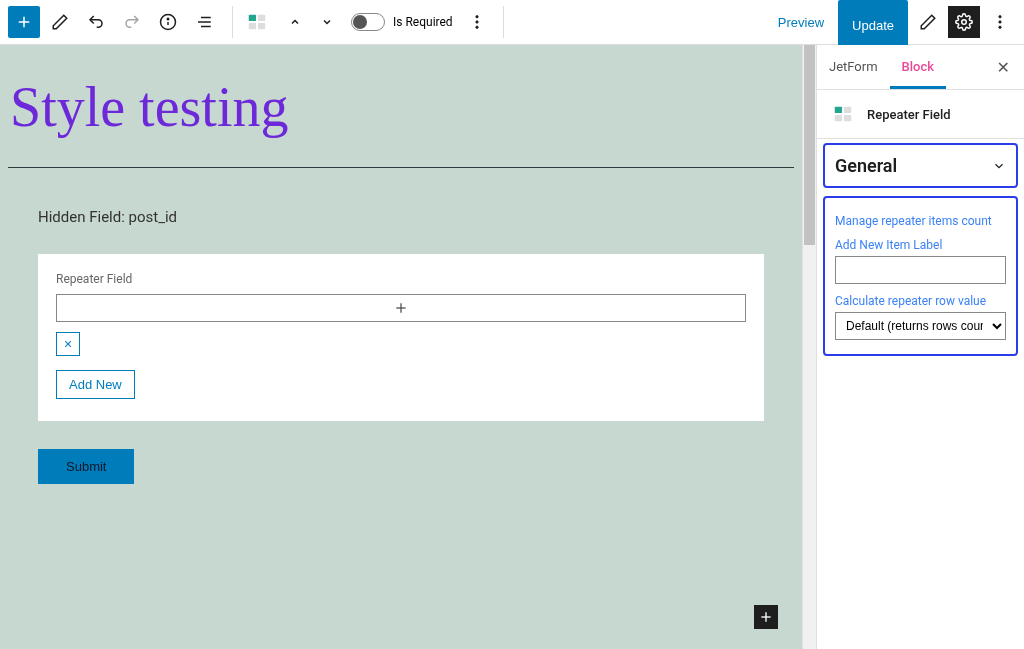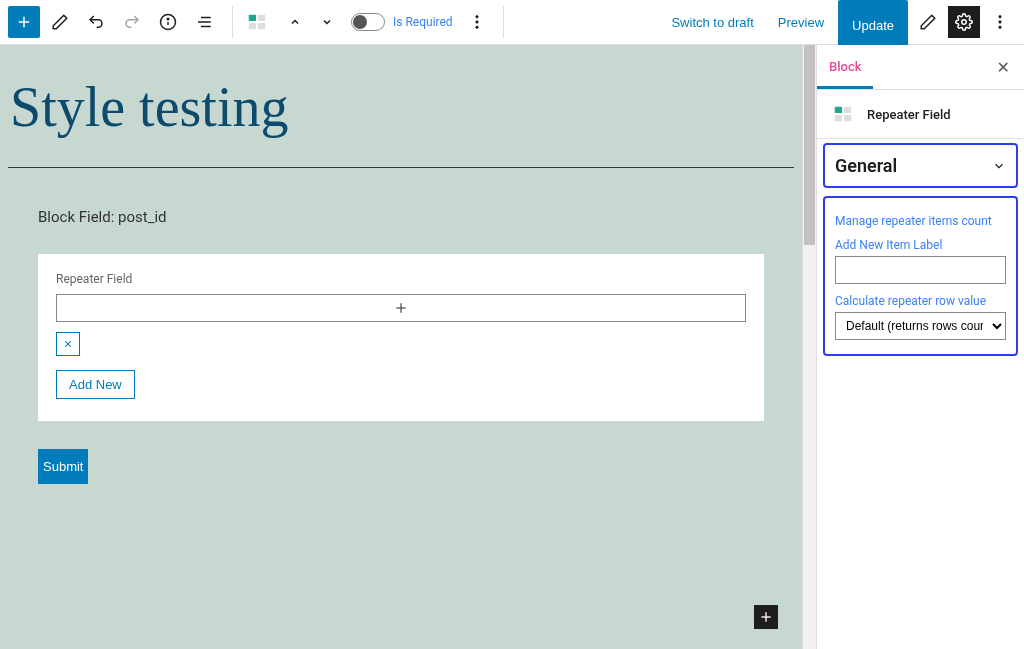--- a/index.html
+++ b/index.html
@@ -13,38 +13,38 @@
   .add-btn { background: #007cba; color: #fff; }
   .add-btn svg { stroke: #fff; }
   .link-btn { background: transparent; color: #007cba; border: none; font-size: 13px; padding: 8px 10px; cursor: pointer; }
   .primary-btn { background: #007cba; color: #fff; border: none; font-size: 13px; padding: 18px 14px; border-radius: 2px; cursor: pointer; margin-top: 6px; }
   .settings-btn { background: #1e1e1e; width: 32px; height: 32px; display:inline-flex; align-items:center; justify-content:center; cursor:pointer; }
 
   .top-middle { display: flex; align-items: center; gap: 8px; border-left: 1px solid #ddd; border-right: 1px solid #ddd; height: 100%; padding: 0 10px; margin-left: 8px; }
   .block-icon { width: 28px; height: 28px; display: inline-flex; align-items: center; justify-content: center; }
   .toggle-track { width: 34px; height: 18px; border: 1px solid #888; border-radius: 9px; position: relative; background: #fff; display:inline-block; }
   .toggle-thumb { width: 14px; height: 14px; background:#555; border-radius: 7px; position: absolute; top: 1px; left: 1px; }
-  .toggle-label { font-size: 12px; color: #3b82f6; }
+  .toggle-label { font-size: 12px; color: #000000; }
 
   
   .workspace { display: flex; height: 604px; }
   .editor { flex: 1; background: #c7d8d0; position: relative; overflow: hidden; }
   .editor-inner { padding: 0 8px 8px 8px; }
-  .page-title { font-size: 56px; font-weight: 300; color: #0c4a6e; margin: 30px 0 28px 0; padding: 0 2px; font-family: Georgia, "Times New Roman", serif; }
+  .page-title { font-size: 56px; font-weight: 300; color: #6d28d9; margin: 30px 0 28px 0; padding: 0 2px; font-family: Georgia, "Times New Roman", serif; }
   .hr { border: none; border-top: 1px solid #2b3a3c; margin: 20px 0 40px 0; }
   .hidden-field { font-size: 15px; color: #333; margin: 0 30px 28px 30px; }
 
   .repeater-card { background: #fff; margin: 0 30px; padding: 18px 18px 22px 18px; }
   .repeater-label { font-size: 12px; color: #666; margin-bottom: 8px; }
   .repeater-slot { border: 1px solid #888; height: 28px; display:flex; align-items:center; justify-content:center; margin-bottom: 10px; }
   .repeater-slot svg { stroke: #555; }
   .remove-btn { border: 1px solid #007cba; color: #007cba; background: #fff; width: 24px; height: 24px; font-size: 14px; cursor:pointer; display:block; margin-bottom: 14px; line-height:1; }
   .add-new-btn { border: 1px solid #007cba; color: #007cba; background: #fff; padding: 6px 12px; font-size: 13px; cursor:pointer; }
 
-  .submit-btn { background: #007cba; color:#ffffff; border:none; padding: 10px 5px; font-size: 13px; margin: 28px 30px 0 30px; cursor:pointer; }
+  .submit-btn { background: #007cba; color:#0f172a; border:none; padding: 10px 28px; font-size: 13px; margin: 28px 30px 0 30px; cursor:pointer; }
 
   .corner-add { position: absolute; right: 24px; bottom: 20px; width: 24px; height: 24px; background: #1e1e1e; display:flex; align-items:center; justify-content:center; cursor:pointer; }
 
   .scrollbar { width: 14px; background: #f1f1f1; border-left: 1px solid #e0e0e0; position: relative;}
   .scrollbar-thumb { position:absolute; top:0; left:1px; right:1px; height: 200px; background:#c2c2c2; border-radius:0; }
 
   
   .sidebar { width: 208px; border-left: 1px solid #e0e0e0; background: #fff; display: flex; flex-direction: column; font-size: 13px;}
   .tabs { display: flex; align-items: center; border-bottom: 1px solid #e0e0e0; }
   .tab { padding: 14px 12px 12px 12px; font-size: 13px; color: #555; cursor:pointer; border-bottom: 3px solid transparent; }
@@ -131,21 +131,20 @@
         <svg width="18" height="18" viewBox="0 0 24 24" fill="#1e1e1e">
             <circle cx="12" cy="5" r="1.6"></circle>
             <circle cx="12" cy="12" r="1.6"></circle>
             <circle cx="12" cy="19" r="1.6"></circle>
           </svg>
       </button>
     </div>
   </div>
 
   <div class="top-right">
-    <button class="link-btn">Switch to draft</button>
     <button class="link-btn">Preview</button>
     <button class="primary-btn">Update</button>
     <button class="tool-btn">
       <svg width="18" height="18" viewBox="0 0 24 24" fill="none" stroke-width="2">
           <path d="M17 3l4 4L7 21H3v-4L17 3z"></path>
         </svg>
     </button>
     <span class="settings-btn">
       <svg width="18" height="18" viewBox="0 0 24 24" fill="none" stroke="#fff" stroke-width="2">
           <circle cx="12" cy="12" r="3"></circle>
@@ -160,21 +159,21 @@
         </svg>
     </button>
   </div>
 </div>
 
 <div class="workspace">
   <div class="editor">
     <div class="editor-inner">
       <h1 class="page-title">Style testing</h1>
       <hr class="hr">
-      <div class="hidden-field">Block Field: post_id</div>
+      <div class="hidden-field">Hidden Field: post_id</div>
 
       <div class="repeater-card">
         <div class="repeater-label">Repeater Field</div>
         <div class="repeater-slot">
           <svg width="16" height="16" viewBox="0 0 24 24" fill="none" stroke-width="2">
               <line x1="12" y1="5" x2="12" y2="19"></line>
               <line x1="5" y1="12" x2="19" y2="12"></line>
             </svg>
         </div>
         <button class="remove-btn">×</button>
@@ -191,20 +190,21 @@
         </svg>
     </div>
   </div>
 
   <div class="scrollbar">
     <div class="scrollbar-thumb"></div>
   </div>
 
   <div class="sidebar">
     <div class="tabs">
+      <div class="tab">JetForm</div>
       <div class="tab active">Block</div>
       <div class="tab-close">✕</div>
     </div>
 
     <div class="block-header">
       <span class="block-icon">
         <svg width="22" height="22" viewBox="0 0 24 24">
             <rect x="3" y="4" width="8" height="7" rx="1" fill="#22a68e"></rect>
             <rect x="3" y="13" width="8" height="7" rx="1" fill="#ddd"></rect>
             <rect x="13" y="4" width="8" height="7" rx="1" fill="#ddd"></rect>

